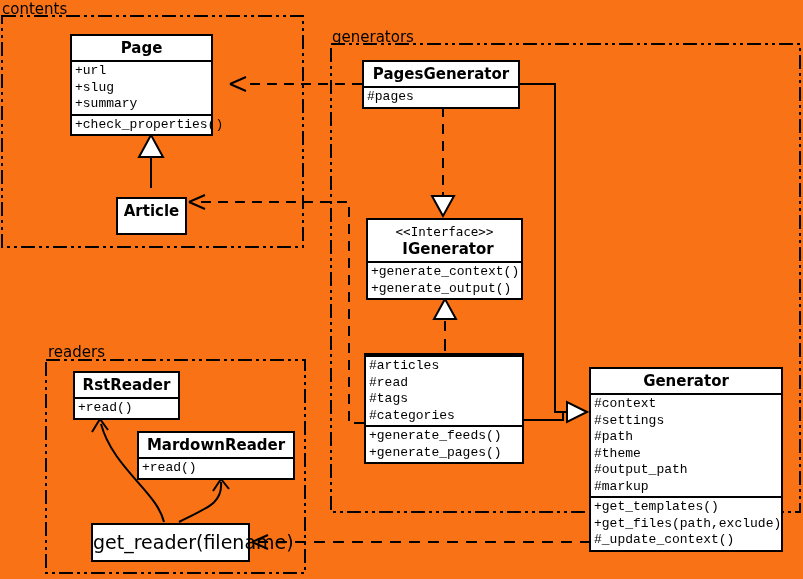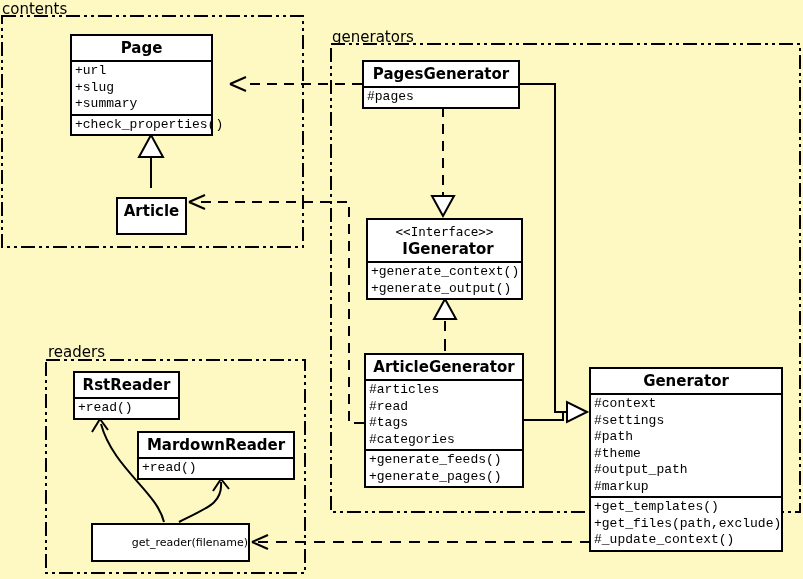--- a/index.html
+++ b/index.html
@@ -1,17 +1,17 @@
 <!DOCTYPE html>
 <html><head>
 <meta charset="utf-8">
 <style>
   html,body{margin:0;padding:0;background:#fff;}
   .canvas{
-    position:relative;width:803px;height:579px;background:#fef9c3;
+    position:relative;width:803px;height:579px;background:#f97316;
     font-family:"DejaVu Sans",sans-serif;color:#000;overflow:hidden;
   }
   svg.wires{position:absolute;left:0;top:0;z-index:1;}
   .pkg-label{
     position:absolute;z-index:3;font-size:15px;line-height:16px;
     color:#000;white-space:nowrap;
   }
   .classbox{
     position:absolute;z-index:2;background:#ffffff;border:2px solid #000;
     box-sizing:border-box;
@@ -25,21 +25,21 @@
     text-align:center;padding-top:4px;white-space:nowrap;
   }
   .cb-title.tight{line-height:20px;padding-bottom:2px;padding-left:11px;}
   .cb-sec{border-top:2px solid #000;padding:1px 3px;}
   .cb-row{
     font-family:Liberation Mono, monospace;font-size:13px;line-height:16.5px;
     white-space:nowrap;
   }
   .plainbox{
     position:absolute;z-index:2;background:#fff;border:2px solid #000;
-    box-sizing:border-box;text-align:right;font-size:11px;
+    box-sizing:border-box;text-align:left;font-size:19px;
   }
 </style>
 </head>
 <body>
 
 <div class="canvas">
 
   <svg class="wires" width="803" height="579" viewBox="0 0 803 579">
 
     <rect x="2" y="16" width="301" height="231" fill="none" stroke="#000" stroke-width="2" stroke-dasharray="14 4 3 4 3 4"></rect>
@@ -105,21 +105,20 @@
   <div class="classbox" style="left:366px;top:218px;width:157px;">
     <div class="cb-stereo">&lt;&lt;Interface&gt;&gt;</div>
     <div class="cb-title tight">IGenerator</div>
     <div class="cb-sec">
       <div class="cb-row">+generate_context()</div>
       <div class="cb-row">+generate_output()</div>
     </div>
   </div>
 
   <div class="classbox" style="left:364px;top:353px;width:160px;">
-    <div class="cb-title">ArticleGenerator</div>
     <div class="cb-sec">
       <div class="cb-row">#articles</div>
       <div class="cb-row">#read</div>
       <div class="cb-row">#tags</div>
       <div class="cb-row">#categories</div>
     </div>
     <div class="cb-sec">
       <div class="cb-row">+generate_feeds()</div>
       <div class="cb-row">+generate_pages()</div>
     </div>

